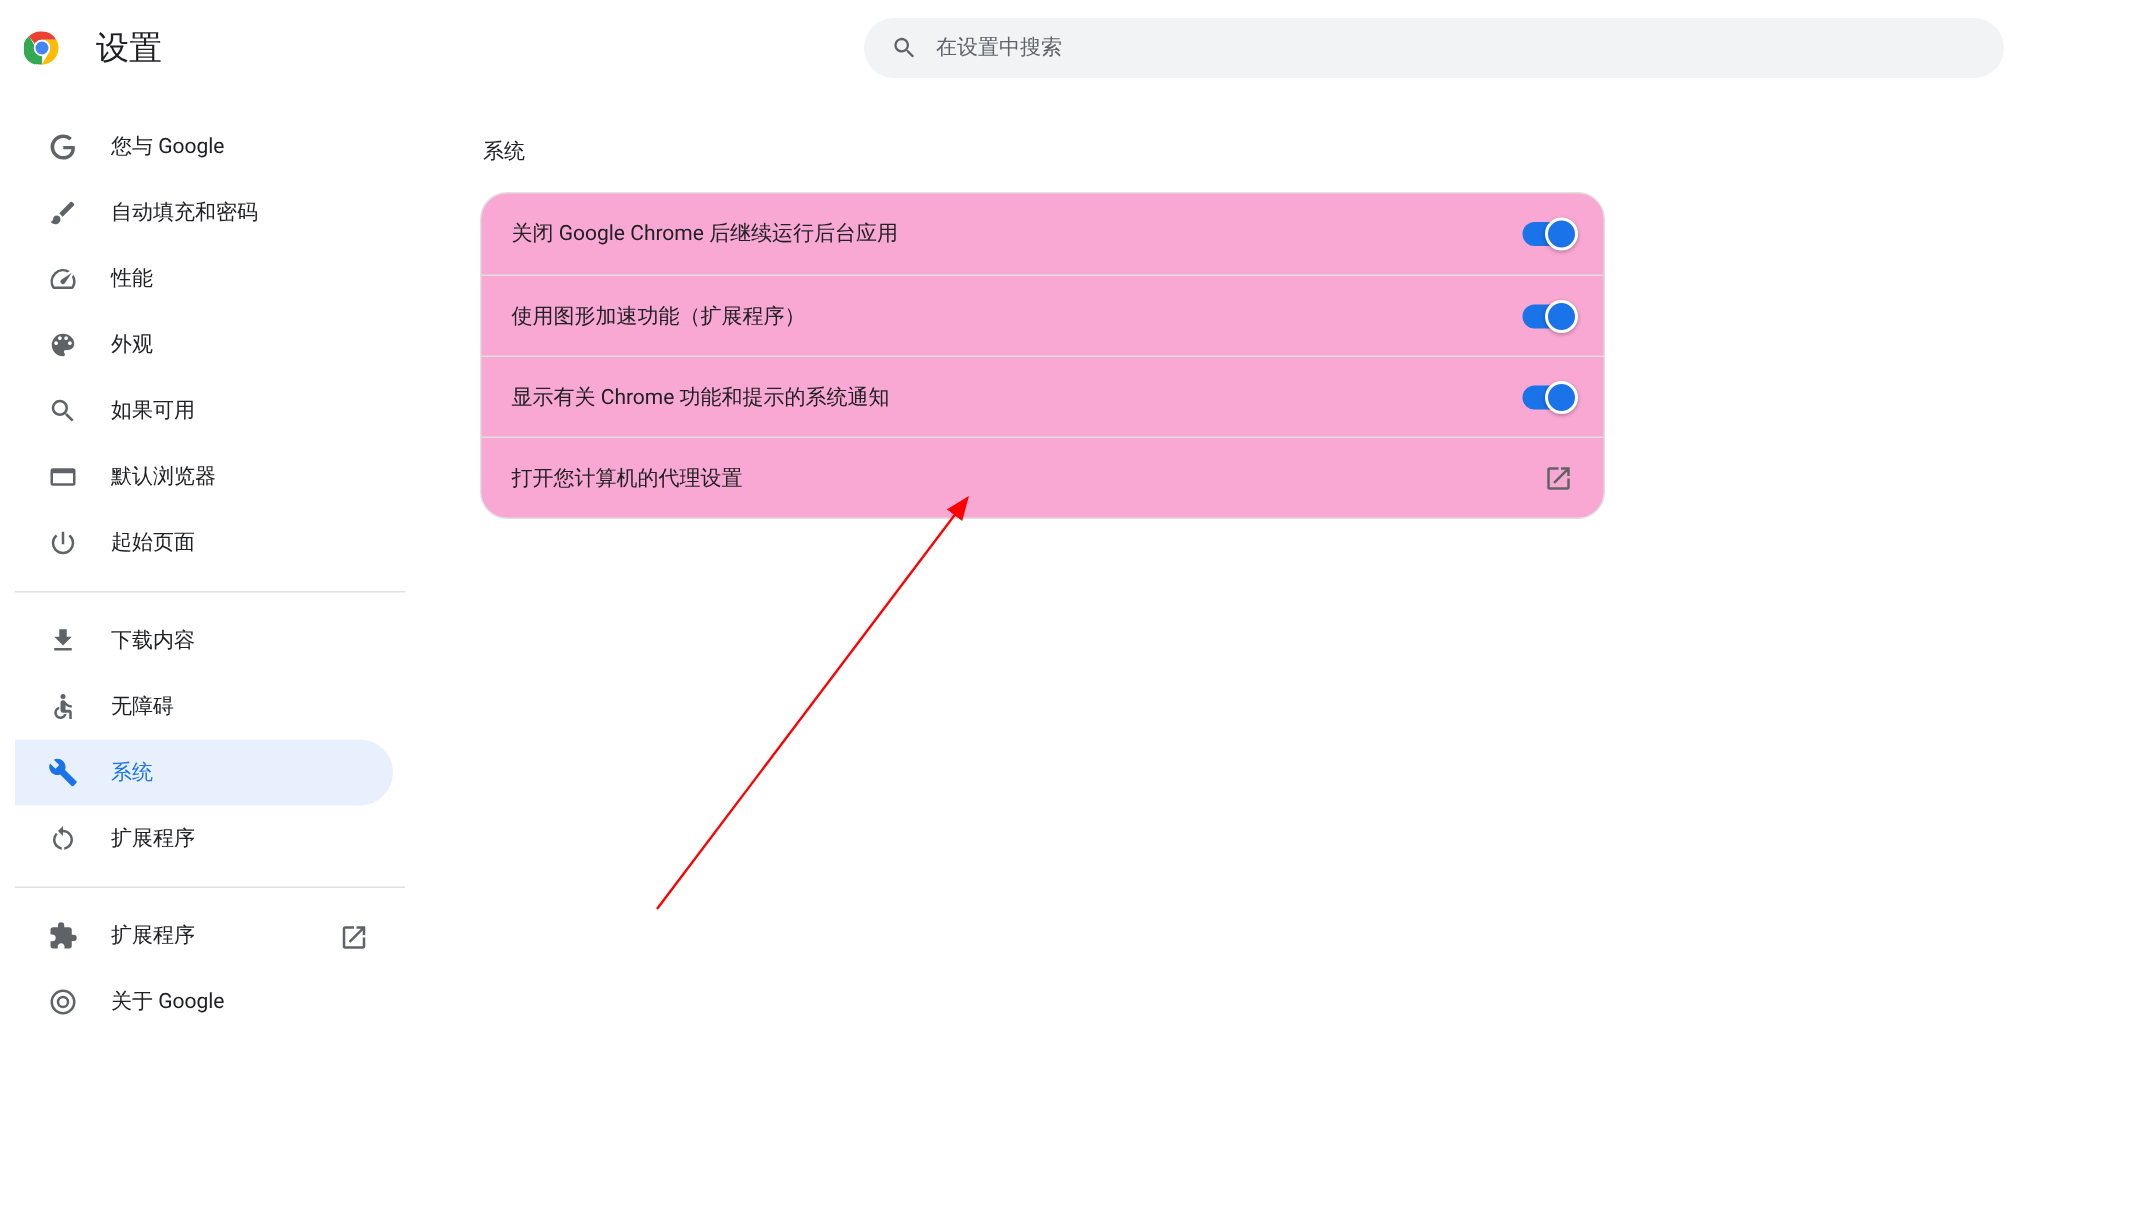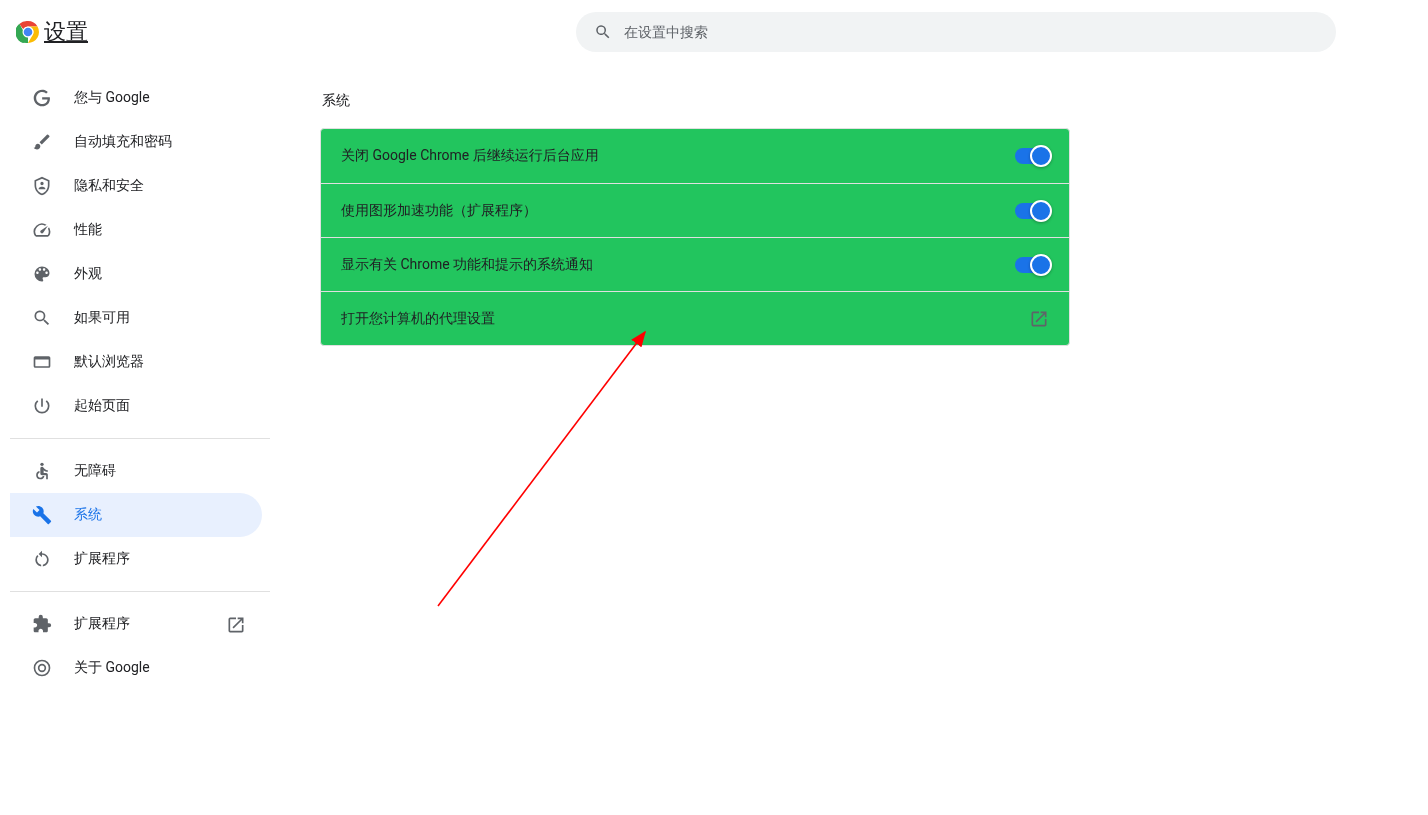--- a/index.html
+++ b/index.html
@@ -21,23 +21,22 @@
     }
     .header {
       display: flex;
       align-items: center;
       height: 64px;
       padding: 0 16px;
     }
     .header-left {
       display: flex;
       align-items: center;
-      gap: 4px;
+      gap: 24px;
       width: 560px;
-      text-decoration: underline;
     }
     .chrome-logo {
       width: 24px;
       height: 24px;
       flex-shrink: 0;
     }
     .header-title {
       font-size: 22px;
       font-weight: 400;
       color: #202124;
@@ -138,23 +137,23 @@
       width: 750px;
       margin-left: 50px;
     }
     .section-title {
       font-size: 14px;
       font-weight: 500;
       color: #202124;
       margin: 12px 0 18px 2px;
     }
     .card {
-      background: #22c55e;
+      background: #f9a8d4;
       border: 1px solid #e0e0e0;
-      border-radius: 4px;
+      border-radius: 18px;
       overflow: hidden;
     }
     .card-row {
       display: flex;
       align-items: center;
       justify-content: space-between;
       padding: 16px 20px;
       min-height: 54px;
       border-top: 1px solid #e0e0e0;
     }
@@ -249,28 +248,20 @@
               <span class="nav-icon">
                 <svg viewBox="0 0 24 24" width="20" height="20" fill="currentColor">
                   <path d="M7 14c-1.66 0-3 1.34-3 3 0 1.31-1.16 2-2 2 .92 1.22 2.49 2 4 2 2.21 0 4-1.79 4-4 0-1.66-1.34-3-3-3zm13.71-9.37l-1.34-1.34a.996.996 0 0 0-1.41 0L9 12.25 11.75 15l8.96-8.96a.996.996 0 0 0 0-1.41z"></path>
                 </svg>
               </span>
               <span class="nav-label">自动填充和密码</span>
             </div>
             <div class="nav-item">
               <span class="nav-icon">
                 <svg viewBox="0 0 24 24" width="20" height="20" fill="currentColor">
-                  <path d="M12 1L3 5v6c0 5.55 3.84 10.74 9 12 5.16-1.26 9-6.45 9-12V5l-9-4zm0 2.18l7 3.12v4.7c0 4.52-2.98 8.69-7 9.93-4.02-1.24-7-5.41-7-9.93V6.3l7-3.12zM12 7a2 2 0 1 0 0 4 2 2 0 0 0 0-4zm-4 8c0-1.33 2.67-2 4-2s4 .67 4 2v1H8v-1z"></path>
-                </svg>
-              </span>
-              <span class="nav-label">隐私和安全</span>
-            </div>
-            <div class="nav-item">
-              <span class="nav-icon">
-                <svg viewBox="0 0 24 24" width="20" height="20" fill="currentColor">
                   <path d="M20.38 8.57l-1.23 1.85a8 8 0 0 1-.22 7.58H5.07A8 8 0 0 1 15.58 6.85l1.85-1.23A10 10 0 0 0 3.35 19a2 2 0 0 0 1.72 1h13.85a2 2 0 0 0 1.74-1 10 10 0 0 0-.27-10.44zM10.59 15.41a2 2 0 0 0 2.83 0l5.66-8.49-8.49 5.66a2 2 0 0 0 0 2.83z"></path>
                 </svg>
               </span>
               <span class="nav-label">性能</span>
             </div>
             <div class="nav-item">
               <span class="nav-icon">
                 <svg viewBox="0 0 24 24" width="20" height="20" fill="currentColor">
                   <path d="M12 3a9 9 0 0 0 0 18c.83 0 1.5-.67 1.5-1.5 0-.39-.15-.74-.39-1.01-.23-.26-.38-.61-.38-.99 0-.83.67-1.5 1.5-1.5H16c2.76 0 5-2.24 5-5 0-4.42-4.03-8-9-8zm-5.5 9c-.83 0-1.5-.67-1.5-1.5S5.67 9 6.5 9 8 9.67 8 10.5 7.33 12 6.5 12zm3-4C8.67 8 8 7.33 8 6.5S8.67 5 9.5 5s1.5.67 1.5 1.5S10.33 8 9.5 8zm5 0c-.83 0-1.5-.67-1.5-1.5S13.67 5 14.5 5s1.5.67 1.5 1.5S15.33 8 14.5 8zm3 4c-.83 0-1.5-.67-1.5-1.5S16.67 9 17.5 9s1.5.67 1.5 1.5-.67 1.5-1.5 1.5z"></path>
                 </svg>
@@ -297,20 +288,28 @@
               <span class="nav-icon">
                 <svg viewBox="0 0 24 24" width="20" height="20" fill="currentColor">
                   <path d="M13 3h-2v10h2V3zm4.83 2.17l-1.42 1.42A7 7 0 1 1 7.59 6.59L6.17 5.17a9 9 0 1 0 11.66 0z"></path>
                 </svg>
               </span>
               <span class="nav-label">起始页面</span>
             </div>
           </div>
           <div class="nav-divider"></div>
           <div class="nav-section">
+            <div class="nav-item">
+              <span class="nav-icon">
+                <svg viewBox="0 0 24 24" width="20" height="20" fill="currentColor">
+                  <path d="M19 9h-4V3H9v6H5l7 7 7-7zM5 18v2h14v-2H5z"></path>
+                </svg>
+              </span>
+              <span class="nav-label">下载内容</span>
+            </div>
             <div class="nav-item">
               <span class="nav-icon">
                 <svg viewBox="0 0 24 24" width="20" height="20" fill="currentColor">
                   <circle cx="12" cy="4" r="2"></circle>
                   <path d="M19 13v-2c-1.54.02-3.09-.75-4.07-1.83l-1.29-1.43c-.17-.19-.38-.34-.61-.45-.01 0-.01-.01-.02-.01H13c-.35-.2-.75-.3-1.19-.26C10.76 7.11 10 8.04 10 9.09V15c0 1.1.9 2 2 2h5v5h2v-5.5c0-1.1-.9-2-2-2h-3v-3.45c1.29 1.07 3.25 1.94 5 1.95zm-6.17 5c-.41 1.16-1.52 2-2.83 2-1.66 0-3-1.34-3-3 0-1.31.84-2.41 2-2.83V12.1a5 5 0 1 0 5.9 5.9h-2.07z"></path>
                 </svg>
               </span>
               <span class="nav-label">无障碍</span>
             </div>
             <div class="nav-item active">

